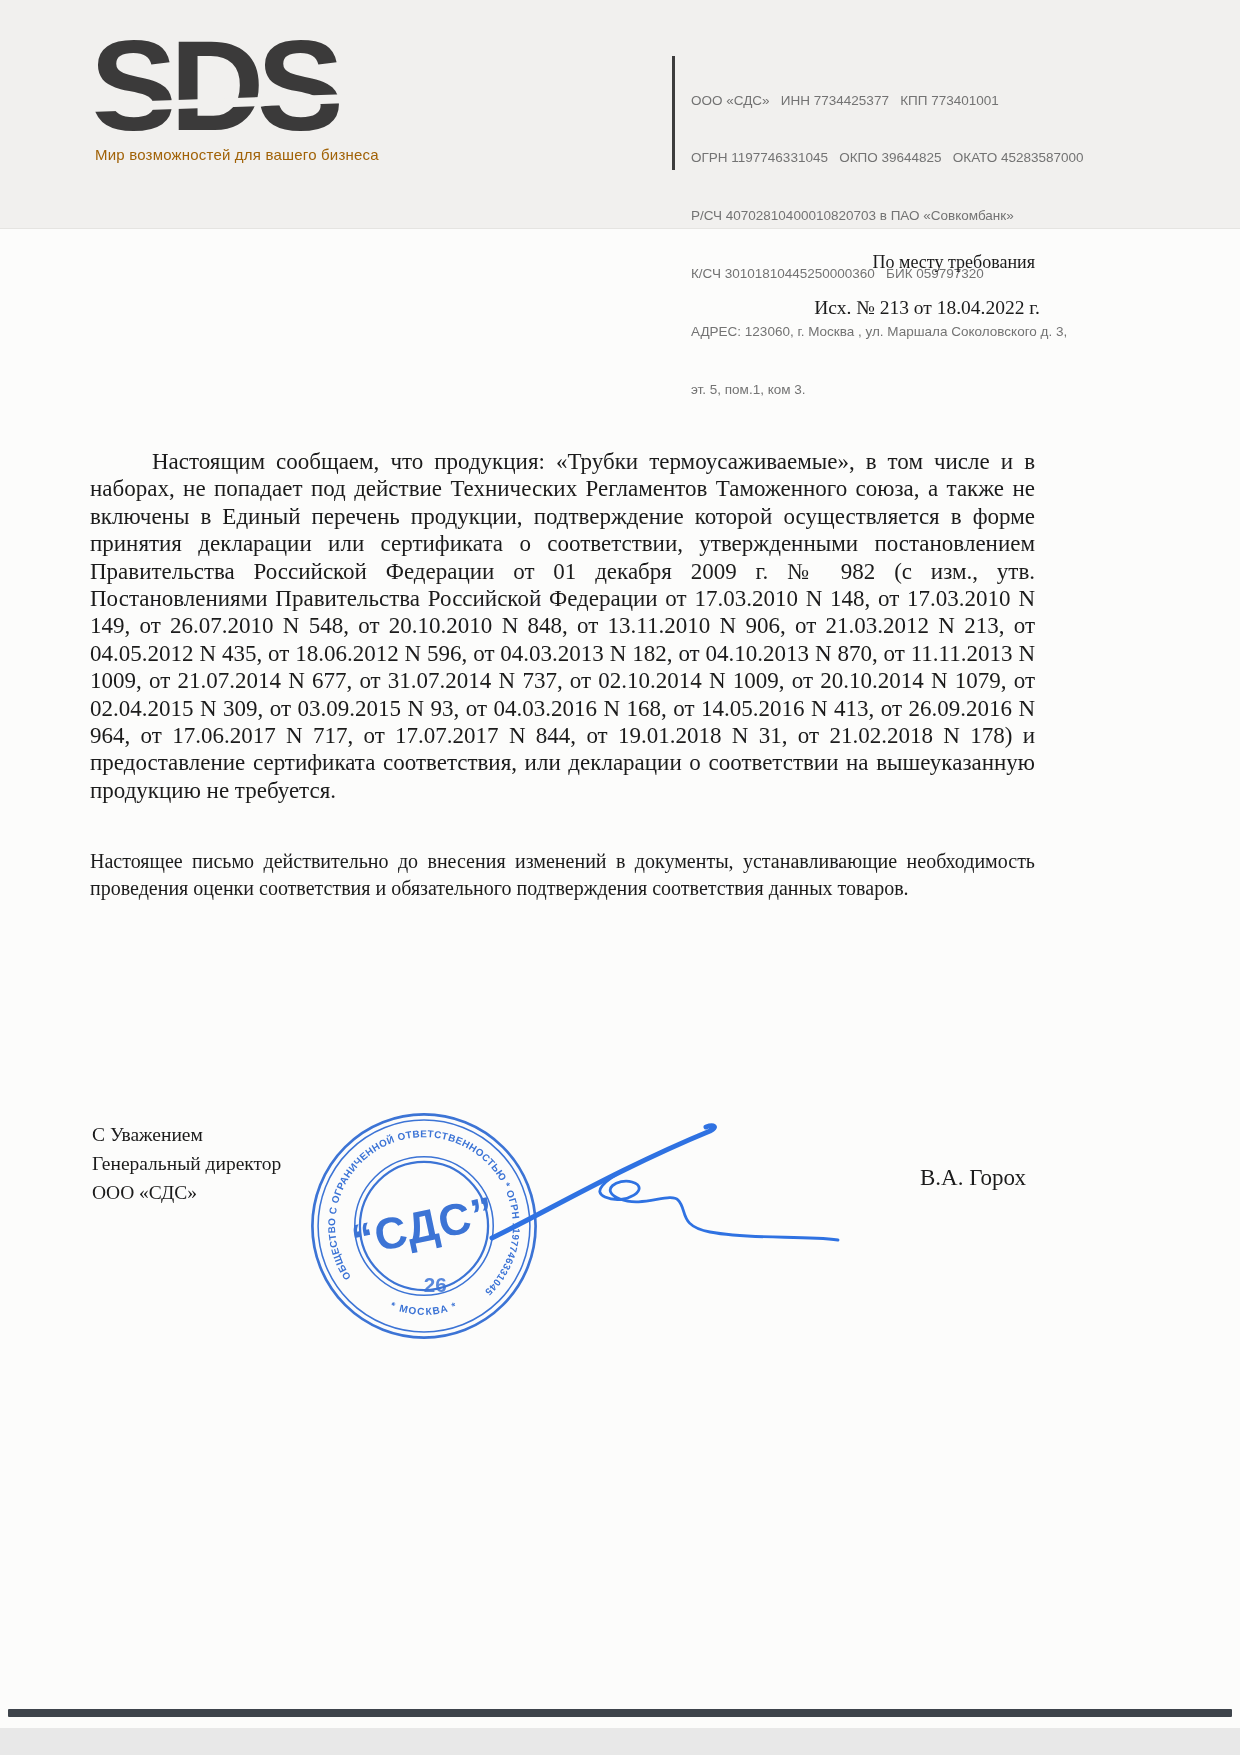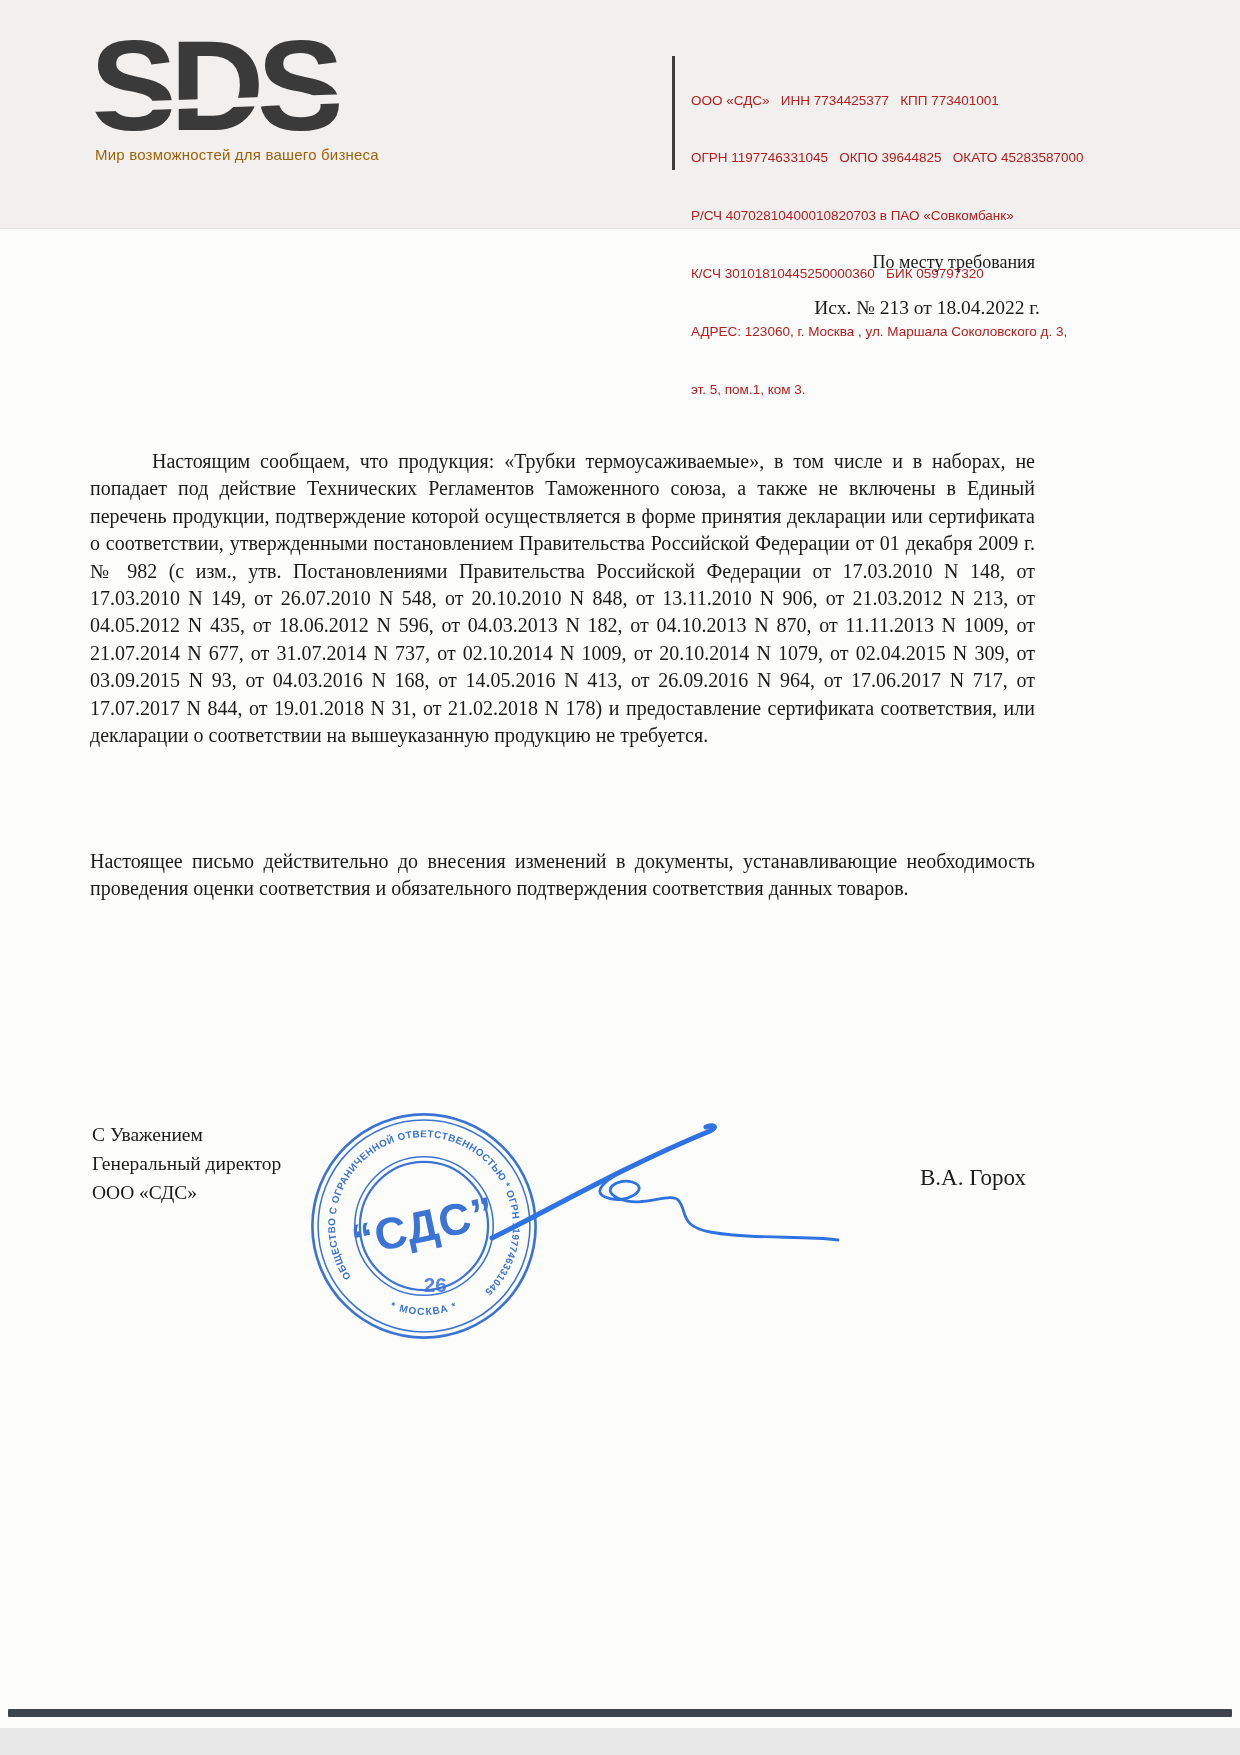--- a/index.html
+++ b/index.html
@@ -32,34 +32,34 @@
     position:absolute;left:95px;top:146px;
     font-family:"Liberation Sans",sans-serif;
     font-size:15px;color:#a16207;letter-spacing:.2px;
   }
   .details-divider{
     position:absolute;left:672px;top:56px;width:3px;height:114px;background:#3d3d3d;
   }
   .details{
     position:absolute;left:691px;top:52px;width:430px;
     font-family:"Liberation Sans",sans-serif;
-    font-size:13.5px;line-height:19.3px;color:#b91c1c;
+    font-size:13.5px;line-height:19.3px;color:#737373;
     white-space:pre-wrap;
   }
   
   .recipient{position:absolute;right:205px;top:252px;font-size:18px;}
   .outref{position:absolute;right:200px;top:297px;font-size:19.5px;}
   
   .title{
     position:absolute;left:90px;top:400px;width:945px;
     text-align:center;font-size:19.5px;
   }
   .p1{
     position:absolute;left:90px;top:448px;width:945px;
-    font-size:20px;line-height:27.4px;text-align:justify;text-indent:62px;
+    font-size:23px;line-height:27.4px;text-align:justify;text-indent:62px;
   }
   .p2{
     position:absolute;left:90px;top:848px;width:945px;
     font-size:20px;line-height:27.4px;text-align:justify;
   }
   
   .sig-block{
     position:absolute;left:92px;top:1120px;
     font-size:19.5px;line-height:29px;font-family:Liberation Serif, serif;
   }

